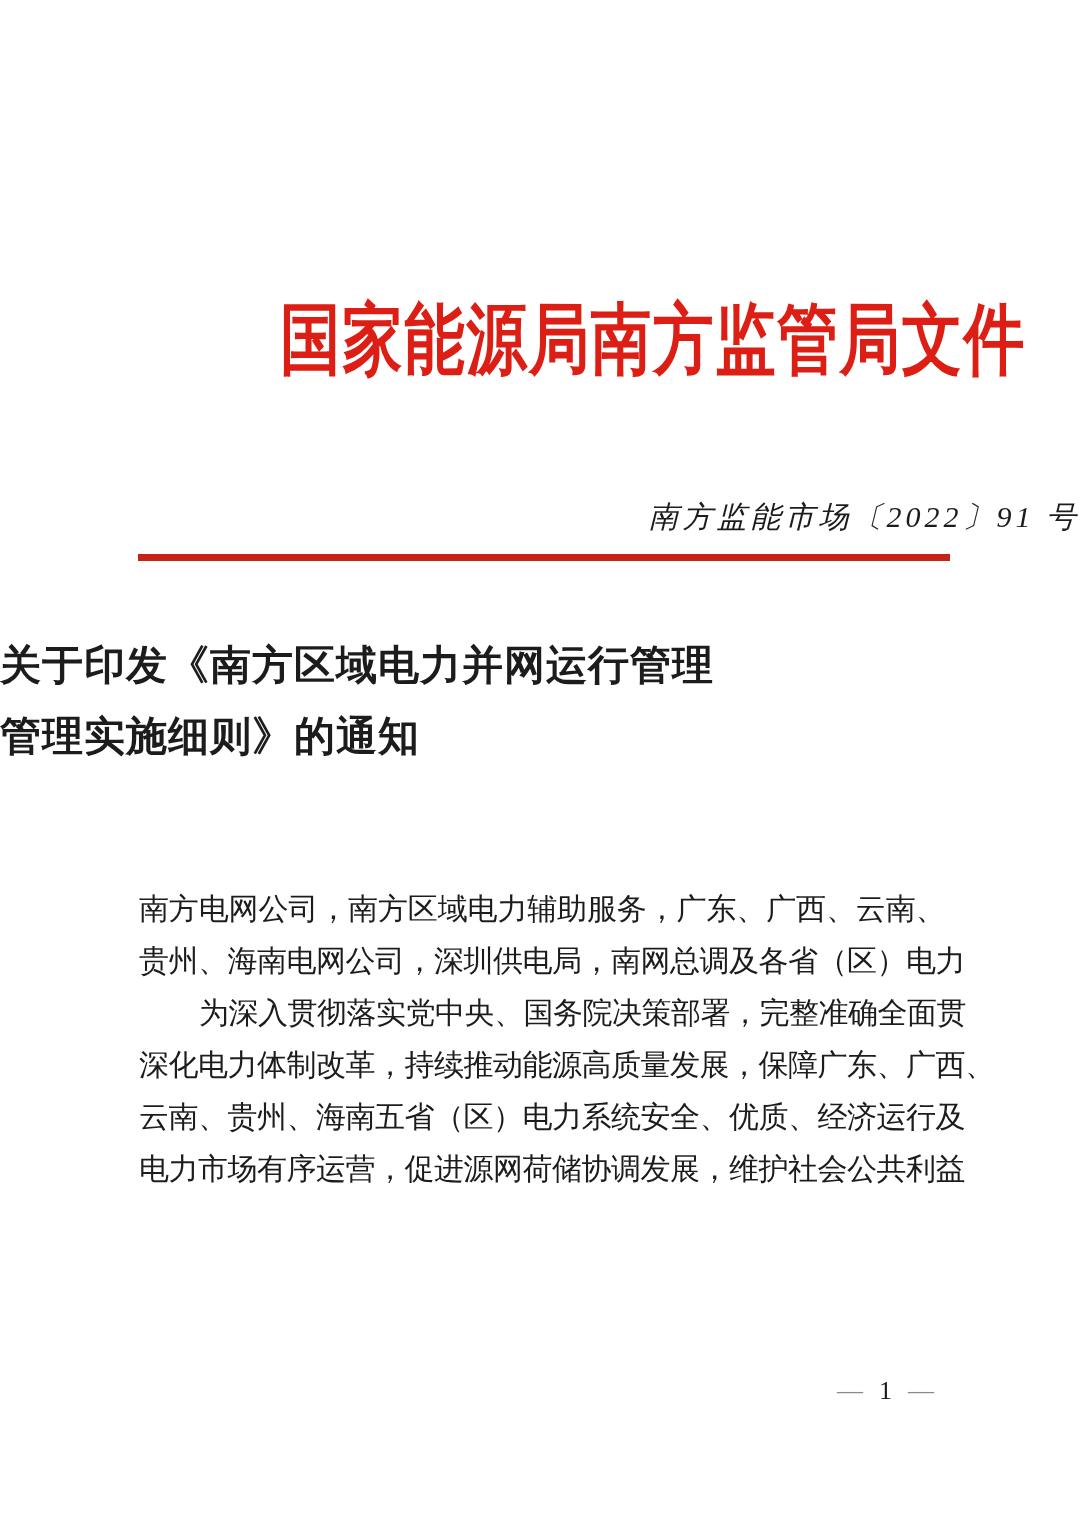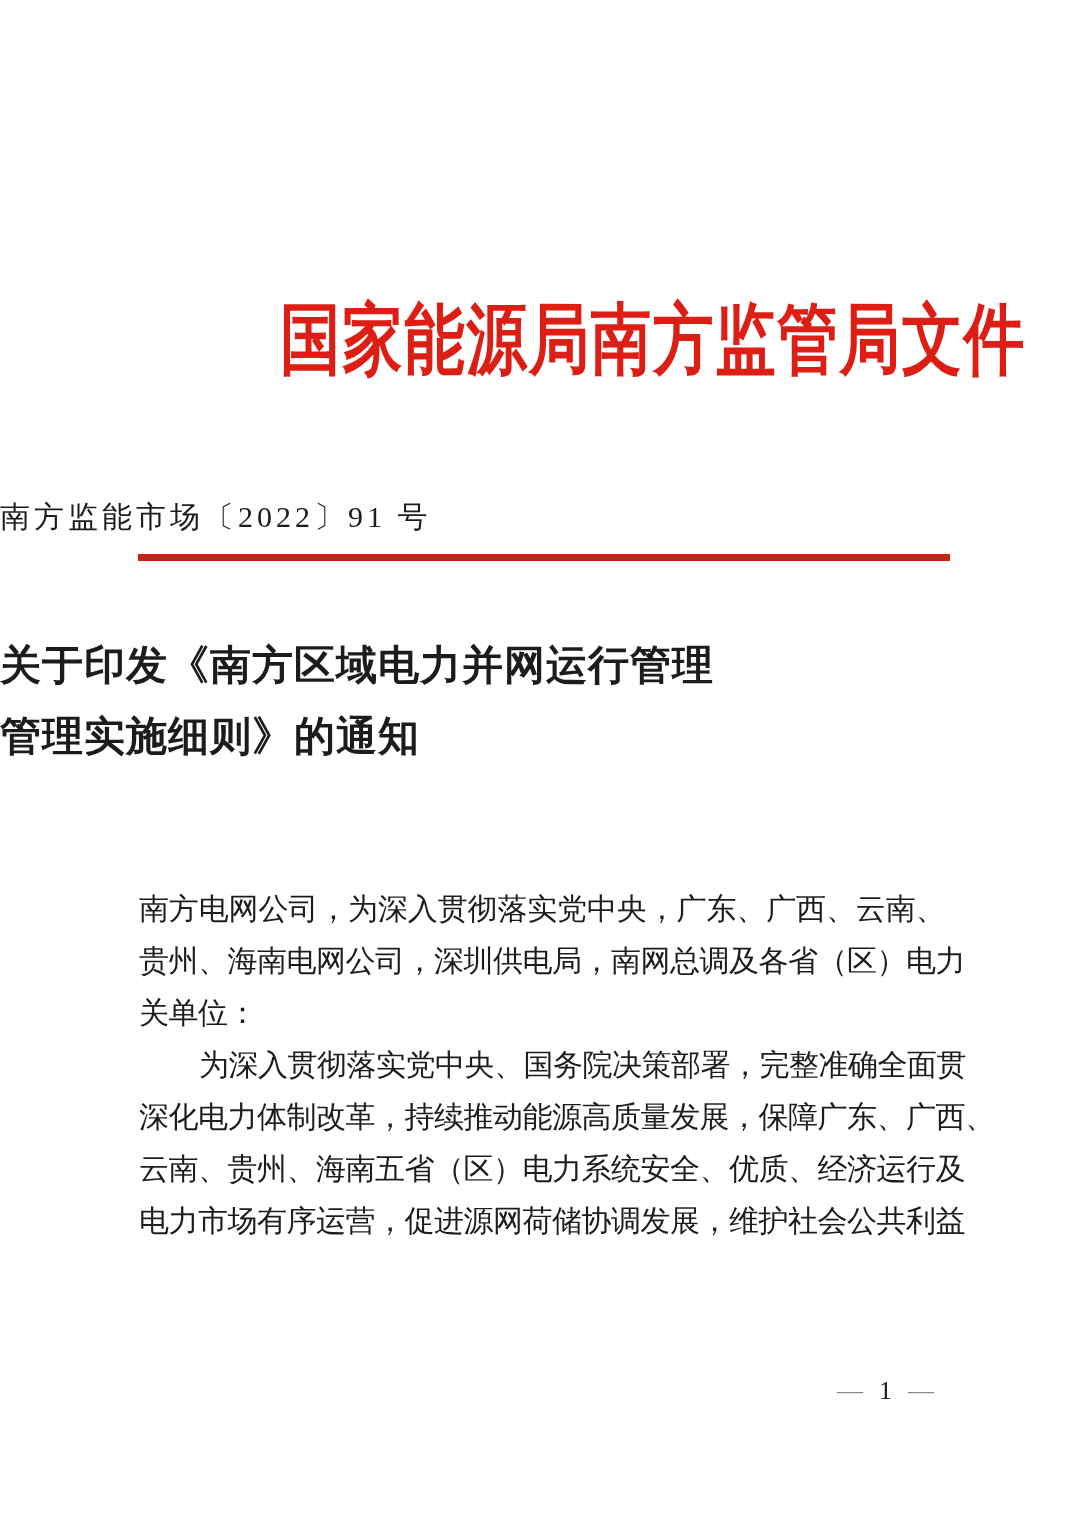--- a/index.html
+++ b/index.html
@@ -36,24 +36,25 @@
     font-weight:bold;
     color:var(--header_red);
     letter-spacing:2px;
     transform:scale(0.84,1.08);
     transform-origin:center top;
   }
   
   .doc-number{
     position:absolute;
     top:497px;left:0;width:100%;
-    text-align:left;
+    text-align:right;
     font-size:30px;
     letter-spacing:4px;
     color:var(--text_black);
+    font-style:italic;
   }
   
   .red-divider{
     position:absolute;
     top:554px;left:138px;
     width:812px;height:7px;
     background:var(--divider_red);
   }
   
   .doc-title{
@@ -115,23 +116,22 @@
   <div class="doc-number">南方监能市场〔2022〕91 号</div>
 
   <div class="red-divider"></div>
 
   <div class="doc-title">
     <div class="title-line">关于印发《南方区域电力并网运行管理</div>
     <div class="title-line">管理实施细则》的通知</div>
   </div>
 
   <div class="doc-body">
-    <div class="body-line">南方电网公司，为深入贯彻落实党中央，广东、广西、云南、</div>
+    <div class="body-line">南方电网公司，南方区域电力辅助服务，广东、广西、云南、</div>
     <div class="body-line">贵州、海南电网公司，深圳供电局，南网总调及各省（区）电力</div>
-    <div class="body-line no-just">关单位：</div>
     <div class="body-line indent">为深入贯彻落实党中央、国务院决策部署，完整准确全面贯</div>
     <div class="body-line">深化电力体制改革，持续推动能源高质量发展，保障广东、广西、</div>
     <div class="body-line">云南、贵州、海南五省（区）电力系统安全、优质、经济运行及</div>
     <div class="body-line">电力市场有序运营，促进源网荷储协调发展，维护社会公共利益</div>
   </div>
 
   <div class="page-footer">
     <span class="dash">—</span><span class="num">1</span><span class="dash">—</span>
   </div>
 

